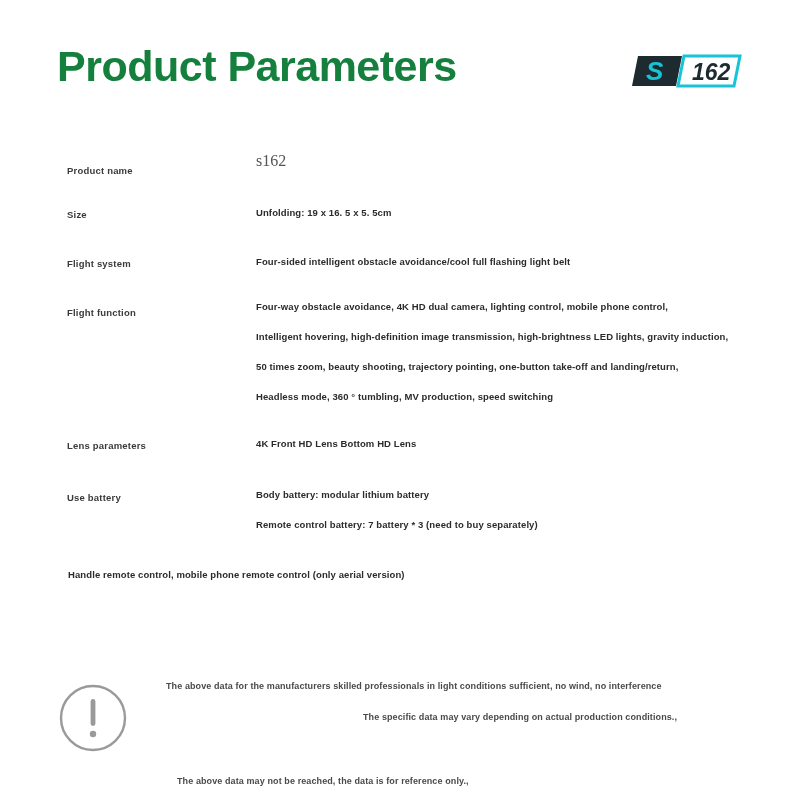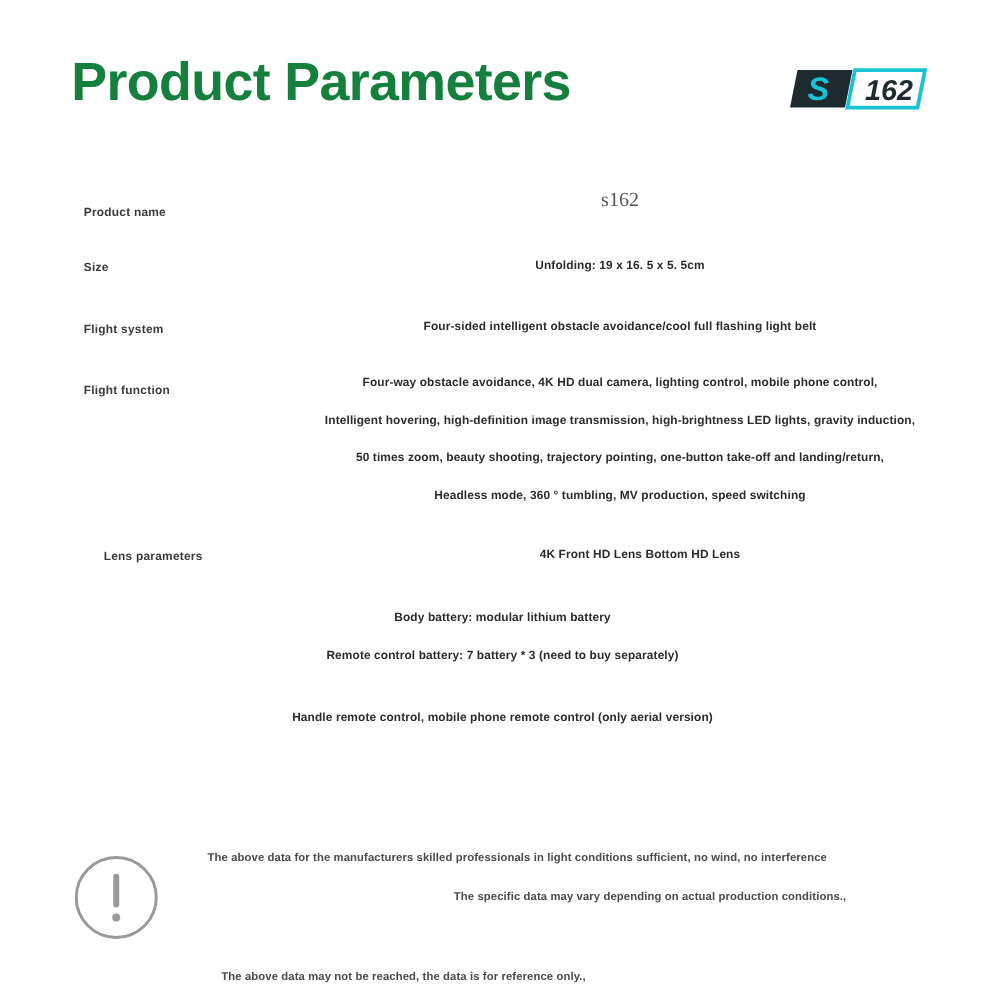--- a/index.html
+++ b/index.html
@@ -78,21 +78,20 @@
   }
   .spec-value {
     flex: 1 1 auto;
     padding-left: 68px;
     box-sizing: border-box;
     font-size: 9.5px;
     font-weight: bold;
     color: #2b2b2b;
     letter-spacing: 0.1px;
     line-height: 14px;
-    text-align: center;
   }
   .spec-value .line {
     display: block;
     margin-bottom: 16px;
   }
   .spec-value .line:last-child { margin-bottom: 0; }
 
   
   .row-product { height: 44px; }
   .row-product .spec-label { padding-top: 14px; }
@@ -110,21 +109,21 @@
   .row-size .spec-value { padding-top: 12px; }
 
   .row-system { height: 50px; }
   .row-system .spec-label { padding-top: 13px; }
   .row-system .spec-value { padding-top: 11px; }
 
   .row-function { height: 140px; }
   .row-function .spec-label { padding-top: 12px; }
   .row-function .spec-value { padding-top: 6px; }
 
-  .row-lens { height: 51px; margin-left: 16px; }
+  .row-lens { height: 51px; }
   .row-lens .spec-label { padding-top: 5px; }
   .row-lens .spec-value { padding-top: 3px; }
 
   .row-battery { height: 80px; }
   .row-battery .spec-label { padding-top: 6px; }
   .row-battery .spec-value { padding-top: 3px; }
 
   .row-control { height: 40px; }
   .row-control .spec-label { padding-top: 5px; }
   .row-control .spec-value { padding-top: 3px; }
@@ -231,20 +230,21 @@
     </div>
 
     <div class="spec-row row-lens">
       <div class="spec-label">Lens parameters</div>
       <div class="spec-value">
         <span class="line">4K Front HD Lens Bottom HD Lens</span>
       </div>
     </div>
 
     <div class="spec-row row-battery">
+      <div class="spec-label">Use battery</div>
       <div class="spec-value">
         <span class="line">Body battery: modular lithium battery</span>
         <span class="line">Remote control battery: 7 battery * 3 (need to buy separately)</span>
       </div>
     </div>
 
     <div class="spec-row row-control">
       <div class="spec-value">
         <span class="line">Handle remote control, mobile phone remote control (only aerial version)</span>
       </div>

